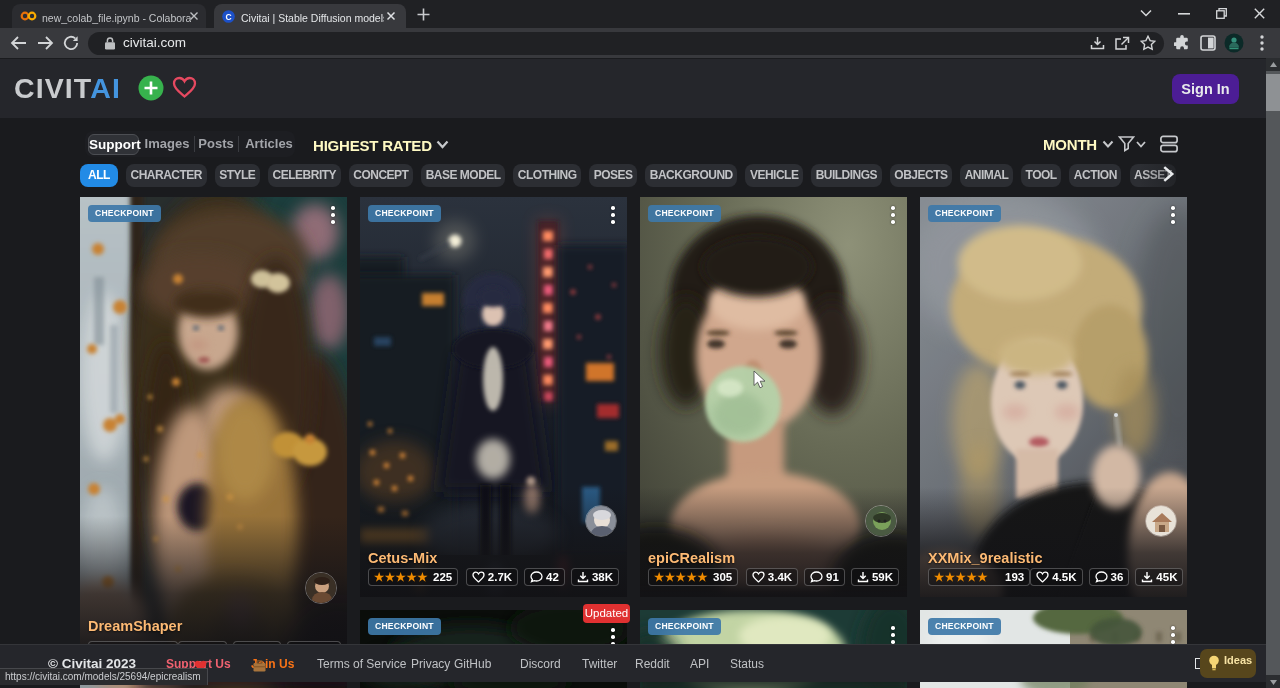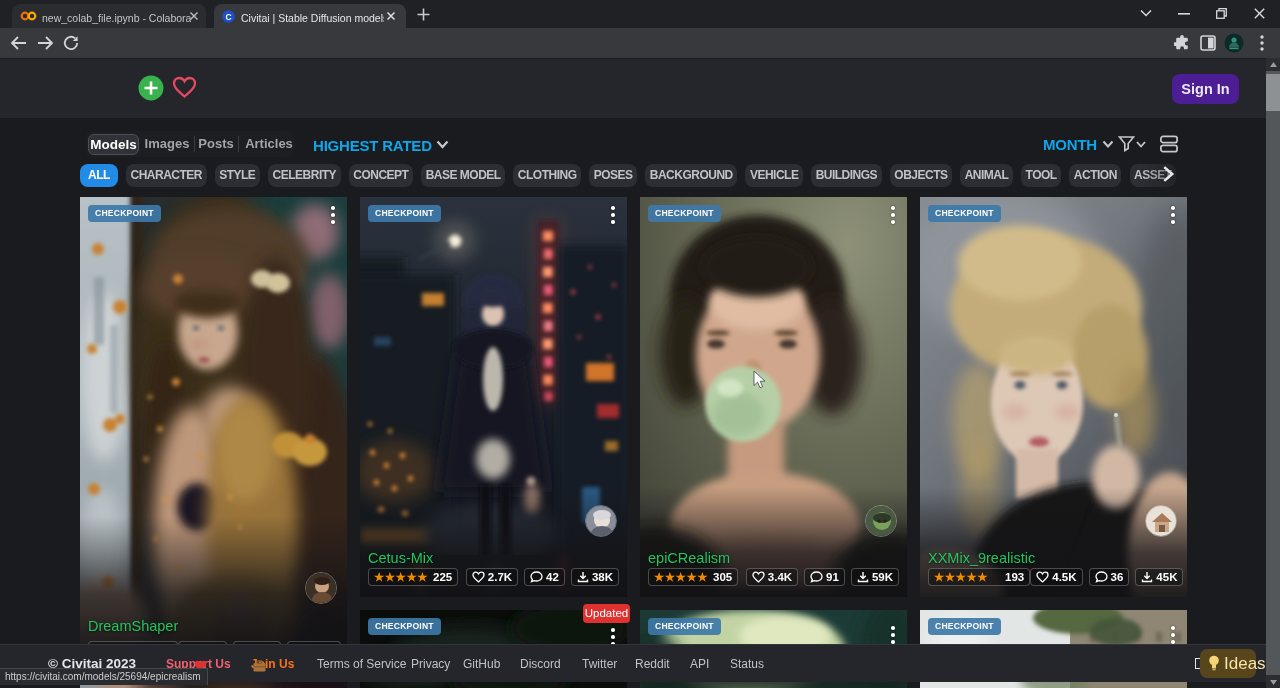--- a/index.html
+++ b/index.html
@@ -22,46 +22,46 @@
   #siteheader { position:absolute; left:0; top:1px; width:1266px; height:59px; background:#25262b; }
   #searchbar { position:absolute; left:374px; top:16px; width:510px; height:28px; background:#2b2d31; border:1px solid #3b3d41; border-radius:8px; }
   #slashkbd { position:absolute; right:7px; top:5px; width:17px; height:17px; background:#232528; border:1px solid #3d3f43; border-radius:4px; color:#8a8d93; font-size:12px; text-align:center; line-height:15px; font-weight:bold; }
   #signin { position:absolute; left:1172px; top:15px; width:67px; height:30px; background:#4c1d95; border-radius:8px; color:#e8eaec; font-size:14.5px; font-weight:bold; text-align:center; line-height:30px; }
 
   
   #seg { position:absolute; left:85px; top:73px; width:210px; height:26px; background:#1d1e22; border-radius:8px; }
   #segactive { position:absolute; left:3px; top:2.5px; width:51px; height:21px; background:#303237; border:1px solid #4c4e53; border-radius:6px; color:#fff; font-weight:bold; font-size:13.5px; text-align:center; line-height:19px; }
   .segitem { position:absolute; top:4.5px; color:#a2a4a9; font-weight:bold; font-size:13px; }
   .segsep { position:absolute; top:5px; width:1px; height:16px; background:#3a3c41; }
-  .navlabel { position:absolute; color:#0ea5e9; font-weight:bold; font-size:15px; letter-spacing:-0.2px;text-align:center; }
+  .navlabel { position:absolute; color:#fef9c3; font-weight:bold; font-size:15px; letter-spacing:-0.2px;text-align:center; }
 
   
   #chips { position:absolute; left:80px; top:105.5px; display:flex; gap:8.2px; }
   .chip { height:23px; border-radius:8px; background:#2c2e33; color:#c1c2c5; font-weight:bold; font-size:12px; letter-spacing:-0.5px; line-height:23px; padding:0 4.5px; white-space:nowrap; }
   .chip.blue { background:#228be6; color:#fff; padding:0 8px; }
   #chipfade { position:absolute; left:1140px; top:100px; width:126px; height:34px; background:linear-gradient(90deg, rgba(26,27,30,0), #1a1b1e 55%); }
 
   
   .card { position:absolute; width:267px; border-radius:0; overflow:hidden; background:#25262b; }
   .card > svg { position:absolute; left:0; top:0; }
   .cpbadge { position:absolute; left:8px; top:8px; height:16.5px; background:rgba(62,120,168,0.92); border-radius:4px; color:#fff; font-weight:bold; font-size:8.6px; letter-spacing:0.2px; line-height:16.5px; padding:0 7px; }
   .carddots { position:absolute; right:12px; top:9px; width:4px; }
   .carddots i { display:block; width:3.5px; height:3.5px; border-radius:50%; background:#fff; margin-bottom:3.5px; box-shadow:0 0 2px rgba(0,0,0,0.7); }
   .cardgrad { position:absolute; left:0; bottom:0; width:100%; height:110px; background:linear-gradient(180deg, rgba(20,20,23,0) 0%, rgba(20,20,23,0.75) 60%, rgba(18,18,21,0.92) 100%); }
-  .cardtitle { position:absolute; left:8px; color:#22c55e; font-weight:normal; font-size:14.5px; text-shadow:0 1px 2px rgba(0,0,0,0.6); }
+  .cardtitle { position:absolute; left:8px; color:#fdba74; font-weight:bold; font-size:14.5px; text-shadow:0 1px 2px rgba(0,0,0,0.6); }
   .statrow { position:absolute; left:8px; right:8px; display:flex; justify-content:space-between; }
   .pill { height:18px; background:rgba(12,13,15,0.42); border:1px solid rgba(255,255,255,0.25); border-radius:4px; display:flex; align-items:center; padding:0 5px; color:#fff; font-weight:bold; font-size:11.5px; gap:3px; }
   .stars { color:#f08c00; font-size:11.5px; letter-spacing:0.5px; }
   .rightpills { display:flex; gap:6px; }
   .avatar { position:absolute; right:10px; width:32px; height:32px; border-radius:50%; border:1px solid rgba(255,255,255,0.35); overflow:hidden; }
 
   
   #footer { position:absolute; left:0; top:586px; width:1266px; height:38px; background:#25262b; border-top:1px solid #343539; z-index:20; }
   .flink { position:absolute; top:12px; font-size:12px; color:#bfc1c4;margin-left:40px; }
-  #ideasbtn { position:absolute; left:1200px; top:4px; width:56px; height:29px; background:#57461c; border-radius:7px; color:#f7e3a4; font-weight:normal; font-size:17px; }
+  #ideasbtn { position:absolute; left:1200px; top:4px; width:56px; height:29px; background:#57461c; border-radius:7px; color:#f7e3a4; font-weight:bold; font-size:11px; }
   #statusbubble { position:absolute; left:0; top:610px; width:208px; height:17px; background:#2a2b2e; border-top:1px solid #47484c; border-right:1px solid #47484c; color:#cbcdd0; font-size:10px; line-height:16px; padding-left:5px; z-index:30; white-space:nowrap; overflow:hidden; }
 
   
   #scrollbar { position:absolute; left:1266px; top:0; width:14px; height:630px; background:#54575a; z-index:40; }
   #sbthumb { position:absolute; left:0; top:16px; width:14px; height:37px; background:#8e9194; }
   .sbbtn { position:absolute; left:0; width:14px; height:13px; background:#2b2d30; }
 </style>
 </head>
 <body>
 <div id="root">
@@ -110,20 +110,40 @@
     <svg class="abs" style="left:10px; top:7px;" width="17" height="16" viewBox="0 0 17 16">
       <path d="M16 8 L2 8 M8 2 L2 8 L8 14" fill="none" stroke="#d3d5d7" stroke-width="1.8"></path>
     </svg>
     <svg class="abs" style="left:37px; top:7px;" width="17" height="16" viewBox="0 0 17 16">
       <path d="M1 8 L15 8 M9 2 L15 8 L9 14" fill="none" stroke="#d3d5d7" stroke-width="1.8"></path>
     </svg>
     <svg class="abs" style="left:63px; top:7px;" width="16" height="16" viewBox="0 0 16 16">
       <path d="M14.2 8 A6.2 6.2 0 1 1 12.2 3.4" fill="none" stroke="#d3d5d7" stroke-width="1.8"></path>
       <path d="M14.6 1.2 L14.6 6 L9.8 6 Z" fill="#d3d5d7"></path>
     </svg>
+    <div id="addrpill">
+      <svg class="abs" style="left:16px; top:5.5px;" width="12" height="13" viewBox="0 0 12 13">
+        <rect x="1" y="5.2" width="10" height="7.2" rx="1.2" fill="#bdbfc1"></rect>
+        <path d="M3.4 5.2 V3.6 a2.6 2.6 0 0 1 5.2 0 V5.2" fill="none" stroke="#bdbfc1" stroke-width="1.5"></path>
+      </svg>
+      <div class="abs" style="left:35px; top:3.5px; font-size:13.5px; color:#e6e8ea;">civitai.com</div>
+
+      <svg class="abs" style="left:1002px; top:4px;" width="15" height="15" viewBox="0 0 15 15">
+        <path d="M7.5 1 L7.5 8 M4.5 5.5 L7.5 8.5 L10.5 5.5" fill="none" stroke="#d3d5d7" stroke-width="1.5"></path>
+        <path d="M1.5 9 L1.5 12.5 L13.5 12.5 L13.5 9" fill="none" stroke="#d3d5d7" stroke-width="1.5"></path>
+      </svg>
+      <svg class="abs" style="left:1026px; top:4px;" width="16" height="15" viewBox="0 0 16 15">
+        <path d="M7 3 L2 3 L2 13 L12 13 L12 9" fill="none" stroke="#d3d5d7" stroke-width="1.5"></path>
+        <path d="M9 1.5 L14.5 1.5 L14.5 7" fill="none" stroke="#d3d5d7" stroke-width="1.5"></path>
+        <path d="M14 2 L7.5 8.5" fill="none" stroke="#d3d5d7" stroke-width="1.5"></path>
+      </svg>
+      <svg class="abs" style="left:1052px; top:3.5px;" width="16" height="16" viewBox="0 0 16 16">
+        <path d="M8 1.3 L10.1 5.6 L14.8 6.3 L11.4 9.6 L12.2 14.3 L8 12.1 L3.8 14.3 L4.6 9.6 L1.2 6.3 L5.9 5.6 Z" fill="none" stroke="#d3d5d7" stroke-width="1.4"></path>
+      </svg>
+    </div>
     <svg class="abs" style="left:1174px; top:7px;" width="16" height="16" viewBox="0 0 16 16">
       <path d="M6.2 1.8 a1.8 1.8 0 0 1 3.6 0 v1 h2.8 a1.2 1.2 0 0 1 1.2 1.2 v2.6 h-1 a1.9 1.9 0 0 0 0 3.8 h1 v2.6 a1.2 1.2 0 0 1 -1.2 1.2 h-2.6 v-1 a1.9 1.9 0 0 0 -3.8 0 v1 H3.4 a1.2 1.2 0 0 1 -1.2 -1.2 V11 h-1 a1.9 1.9 0 0 1 0 -3.8 h1 V4 a1.2 1.2 0 0 1 1.2 -1.2 h2.8 Z" fill="#d3d5d7"></path>
     </svg>
     <svg class="abs" style="left:1200px; top:7px;" width="16" height="16" viewBox="0 0 16 16">
       <rect x="1" y="1" width="14" height="14" rx="2" fill="none" stroke="#d3d5d7" stroke-width="1.6"></rect>
       <rect x="8" y="2.6" width="5.6" height="10.8" fill="#d3d5d7"></rect>
     </svg>
     <svg class="abs" style="left:1224px; top:5px;" width="20" height="20" viewBox="0 0 20 20">
       <circle cx="10" cy="10" r="9.5" fill="#0c2a28"></circle>
       <circle cx="10" cy="7" r="2.6" fill="#35917c"></circle>
@@ -132,32 +152,33 @@
     </svg>
     <svg class="abs" style="left:1260px; top:7px;" width="4" height="16" viewBox="0 0 4 16">
       <circle cx="2" cy="2" r="1.7" fill="#d3d5d7"></circle>
         <circle cx="2" cy="8" r="1.7" fill="#d3d5d7"></circle>
         <circle cx="2" cy="14" r="1.7" fill="#d3d5d7"></circle>
     </svg>
   </div>
 
   <div id="page">
     <div id="siteheader">
+      <div class="abs" style="left:14px; top:13px; font-size:28.5px; font-weight:bold; letter-spacing:1.1px; color:#c9cbce;">CIVIT<span style="color:#4494de;">AI</span></div>
       <svg class="abs" style="left:138px; top:16px;" width="26" height="26" viewBox="0 0 26 26">
         <circle cx="13" cy="13" r="12.5" fill="#37b24d"></circle>
         <path d="M13 6.5 L13 19.5 M6.5 13 L19.5 13" stroke="#fff" stroke-width="2.6"></path>
       </svg>
       <svg class="abs" style="left:172px; top:17px;" width="25" height="23" viewBox="0 0 25 23">
         <path d="M12.5 20.5 C8 16.5 2 12.5 2 7.5 C2 4 4.6 2 7.4 2 C9.6 2 11.5 3.3 12.5 5.2 C13.5 3.3 15.4 2 17.6 2 C20.4 2 23 4 23 7.5 C23 12.5 17 16.5 12.5 20.5 Z" fill="none" stroke="#e64960" stroke-width="2.3"></path>
       </svg>
       <div id="signin">Sign In</div>
     </div>
 
     <div id="seg">
-      <div id="segactive">Models</div>
+      <div id="segactive">Support</div>
       <div class="segitem" style="left:82px; width:0; display:flex; justify-content:center;">
           <span>Images</span>
         </div>
       <div class="segsep" style="left:109px;"></div>
       <div class="segitem" style="left:131px; width:0; display:flex; justify-content:center;">
           <span>Posts</span>
         </div>
       <div class="segsep" style="left:153px;"></div>
       <div class="segitem" style="left:184px; width:0; display:flex; justify-content:center;">
           <span>Articles</span>
@@ -641,21 +662,21 @@
         <path d="M6.5 11 C3.5 8.5 0.6 6.3 0.6 3.8 C0.6 2 2 0.8 3.6 0.8 C4.8 0.8 5.9 1.5 6.5 2.5 C7.1 1.5 8.2 0.8 9.4 0.8 C11 0.8 12.4 2 12.4 3.8 C12.4 6.3 9.5 8.5 6.5 11 Z" fill="#e03131"></path>
       </svg>
       <div class="flink" style="left:211px; color:#f97316; font-weight:bold; font-size:12px;">Join Us</div>
       <svg class="abs" style="left:253px; top:15px;" width="13" height="12" viewBox="0 0 13 12">
         <rect x="0.5" y="3" width="12" height="8.5" rx="1.2" fill="#a8743c"></rect>
         <rect x="4" y="0.8" width="5" height="2.6" rx="0.8" fill="none" stroke="#8a5c2c" stroke-width="1.2"></rect>
         <rect x="0.5" y="6" width="12" height="1.4" fill="#8a5c2c"></rect>
       </svg>
       <div class="flink" style="left:277px;">Terms of Service</div>
       <div class="flink" style="left:371px;">Privacy</div>
-      <div class="flink" style="left:423px;">GitHub</div>
+      <div class="flink" style="left:414px;">GitHub</div>
       <div class="flink" style="left:480px;">Discord</div>
       <div class="flink" style="left:542px;">Twitter</div>
       <div class="flink" style="left:595px;">Reddit</div>
       <div class="flink" style="left:650px;">API</div>
       <div class="flink" style="left:690px;">Status</div>
       <div class="flink" style="left:1155px; color:#e4e6e8; font-weight:bold;"><span style="display:inline-block; width:8px; height:11px; border:1.2px solid #e4e6e8; margin-right:4px; vertical-align:-1px;"></span>Bugs</div>
       <div id="ideasbtn">
         <svg class="abs" style="left:8px; top:6px;" width="12" height="16" viewBox="0 0 12 16">
           <circle cx="6" cy="5.5" r="4.8" fill="#f5d575"></circle>
           <rect x="4" y="10" width="4" height="3.4" fill="#f5d575"></rect>

